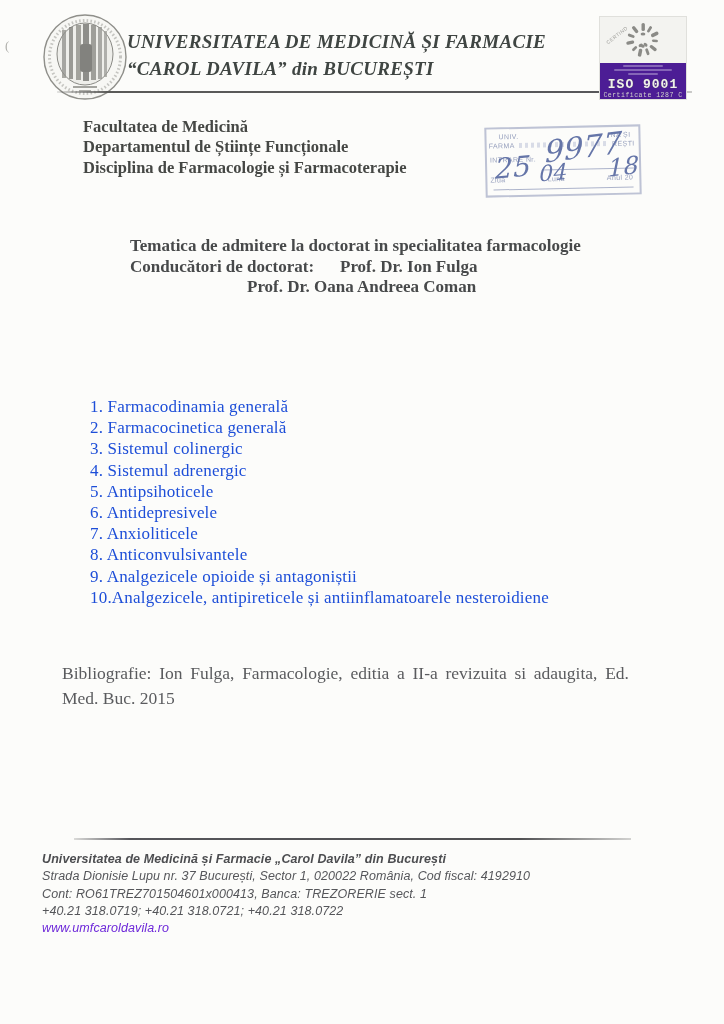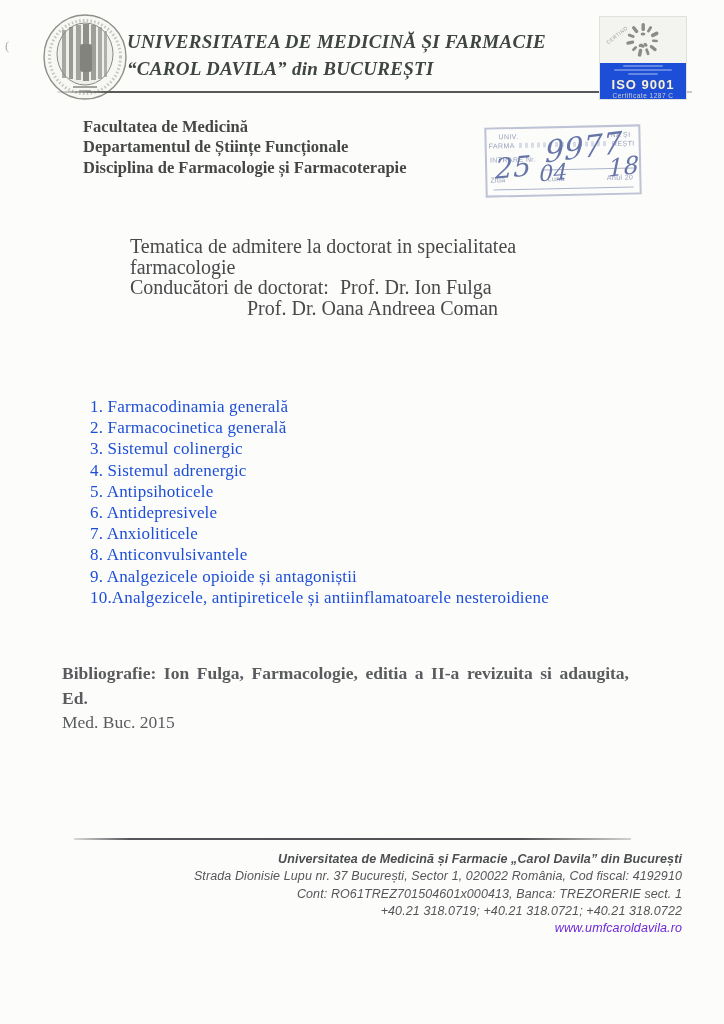--- a/index.html
+++ b/index.html
@@ -28,22 +28,22 @@
 
   
   .iso-badge{left:599px; top:16px; width:86px; height:82px; background:#f3f3f0; border:1px solid #e0e0dc; z-index:2;}
   .iso-top{position:relative; height:46px; overflow:hidden;}
   .cert-arc{
     position:absolute; left:4px; top:15px; font-family:"Liberation Sans",sans-serif;
     font-size:5px; color:#9c9c98; letter-spacing:.5px; transform:rotate(-38deg);
   }
   .iso-burst{position:absolute; left:18px; top:0px;}
   .iso-band{
-    position:absolute; left:0; top:46px; width:86px; height:36px; background:#1d4ed8;
-    text-align:center; font-family:Liberation Sans, sans-serif;
+    position:absolute; left:0; top:46px; width:86px; height:36px; background:#4c1d95;
+    text-align:center; font-family:Liberation Mono, monospace;
   }
   .iso-tiny{height:2px; margin:2px auto 0; background:rgba(255,255,255,.32); border-radius:1px;}
   .iso-tiny.w1{width:40px;} .iso-tiny.w2{width:58px;} .iso-tiny.w3{width:30px;}
   .iso-label{margin-top:2px; font-size:13px; font-weight:bold; color:#f0f0ec; letter-spacing:1px; text-shadow:0 0 1px #555;}
   .iso-sub{font-size:6.5px; color:#d2d2cc; letter-spacing:.5px;}
 
   
   .dept{left:83px; top:117px; font-weight:bold; font-size:16.5px; line-height:20.3px; color:#454744;}
 
   
@@ -65,39 +65,39 @@
   .hand{
     position:absolute; font-family:"DejaVu Serif", serif; font-style:italic;
     color:#6575a8; line-height:1;
   }
   .hw-num{left:58px; top:5px; font-size:30px; transform:rotate(-6deg) skewX(-8deg);}
   .hw-day{left:8px;  top:25px; font-size:28px; transform:rotate(-4deg) skewX(-6deg);}
   .hw-month{left:52px; top:34px; font-size:22px; transform:rotate(-4deg) skewX(-6deg);}
   .hw-year{left:121px; top:28px; font-size:24px; transform:rotate(-6deg) skewX(-8deg);}
 
   
-  .subject{left:130px; top:236px; width:480px; font-weight:normal; font-size:20px; line-height:20.5px; color:#47494a;}
+  .subject{left:130px; top:236px; width:480px; font-weight:bold; font-size:17px; line-height:20.5px; color:#47494a;}
   .subject .advrow{display:flex;}
   .subject .advlabel{width:210px;}
   .subject .adv2{margin-left:117px;}
 
   
   .topics{left:90px; top:396px; font-size:17px; line-height:21.2px; color:#1d4ed8; letter-spacing:.2px;}
 
   
   .bib{left:62px; top:661px; width:567px; font-size:17.5px; line-height:24.5px; color:#5a5b5e;}
-  .bib .just{text-align:justify; text-align-last:justify;font-weight:bold;}
+  .bib .just{text-align:justify; text-align-last:justify;}
 
   
   .foot-rule{
     left:74px; top:838px; width:557px; height:2px;
     background:linear-gradient(90deg, rgba(85,85,83,.2), #55555a 10%, #505052 80%, rgba(85,85,83,.25));
   }
   .footer-text{
-    left:42px; top:851px; width:640px; text-align:right;
+    left:42px; top:851px; width:640px; text-align:left;
     font-family:"Liberation Sans",sans-serif; font-style:italic;
     font-size:12.5px; line-height:17.3px; color:#55565a; letter-spacing:.1px;
   }
   .footer-text .f1{font-weight:bold; color:#4c4d50;}
   .footer-text .fweb{color:#6d28d9;}
 </style>
 </head>
 <body>
 
 <div class="page">

